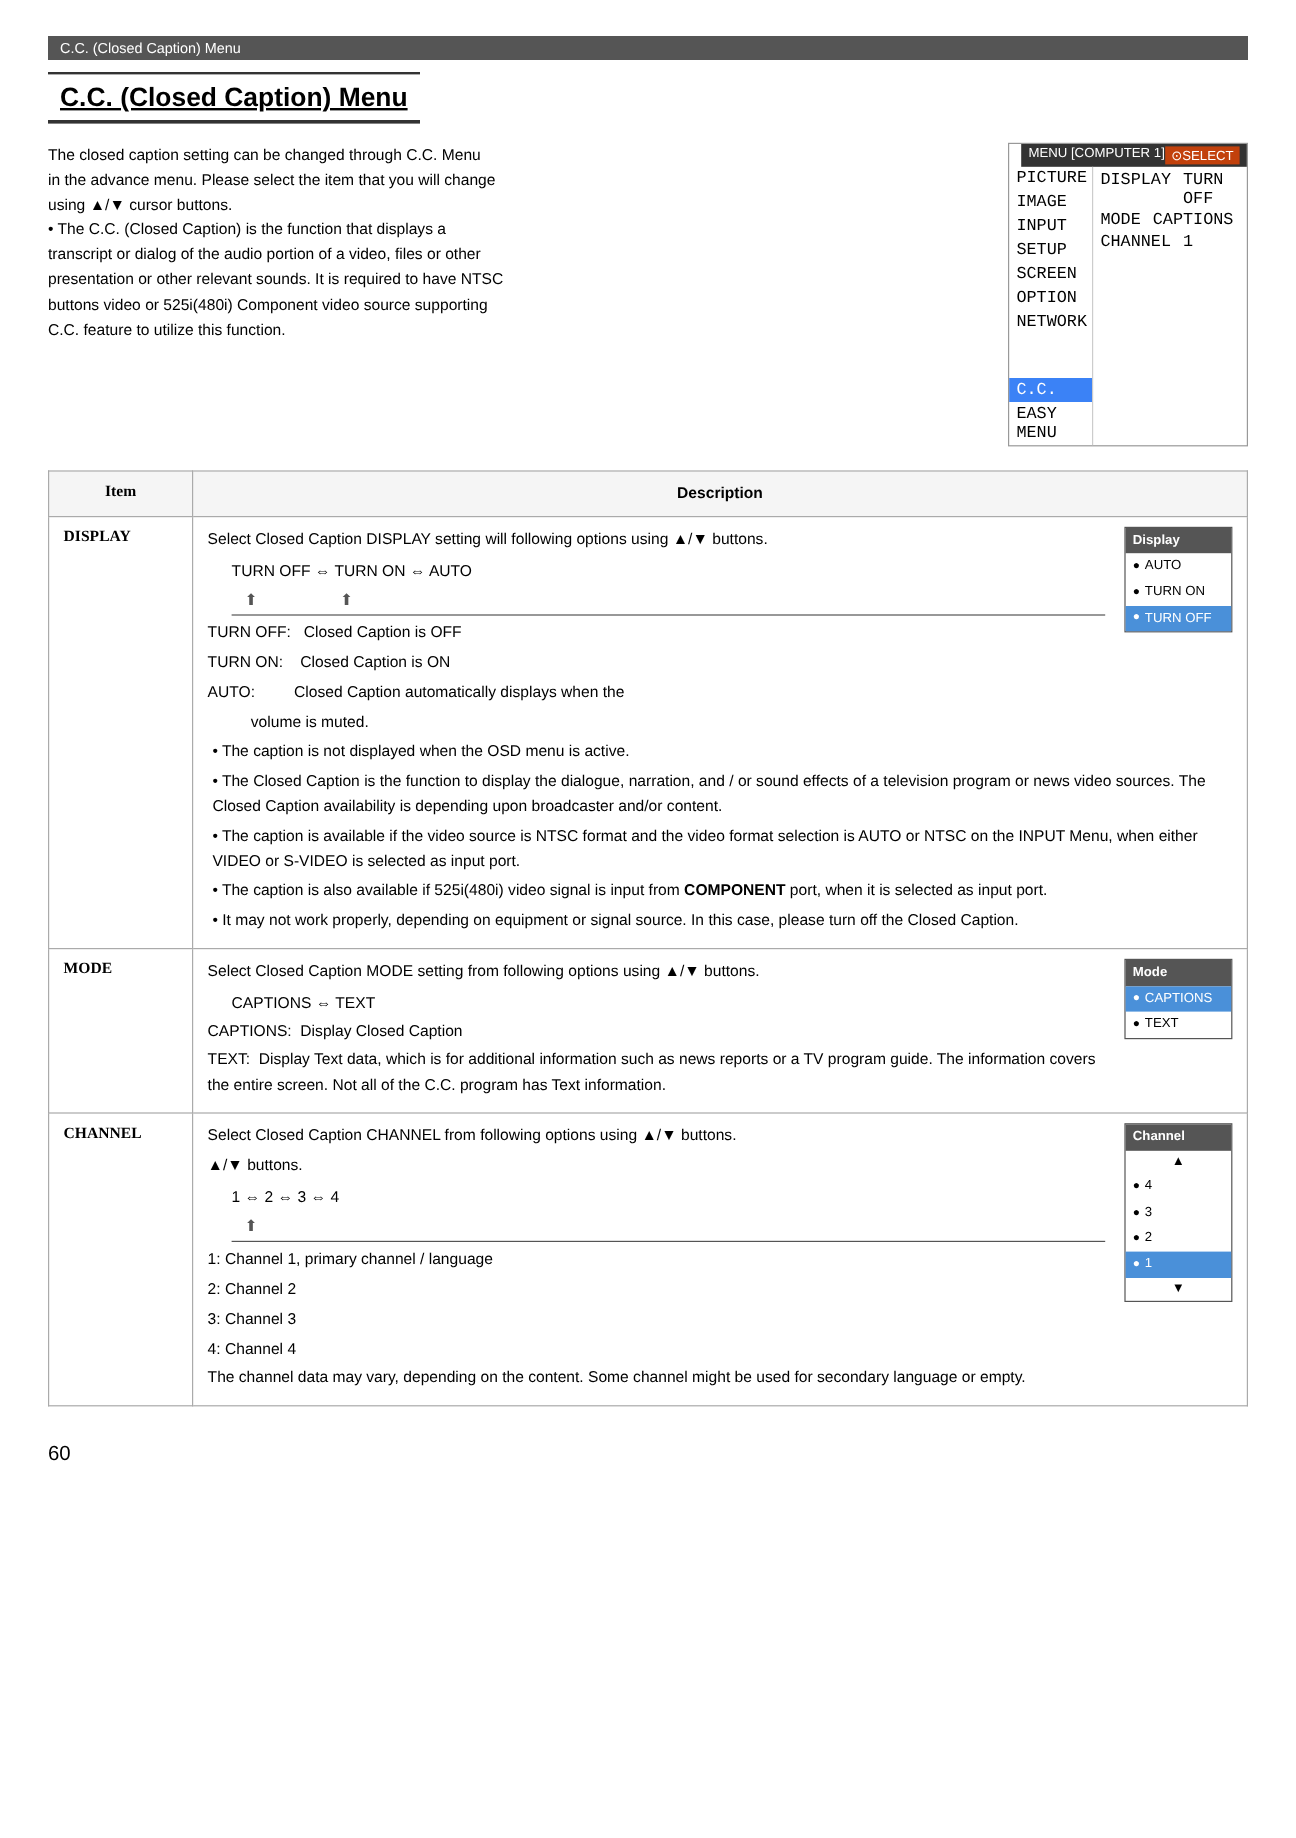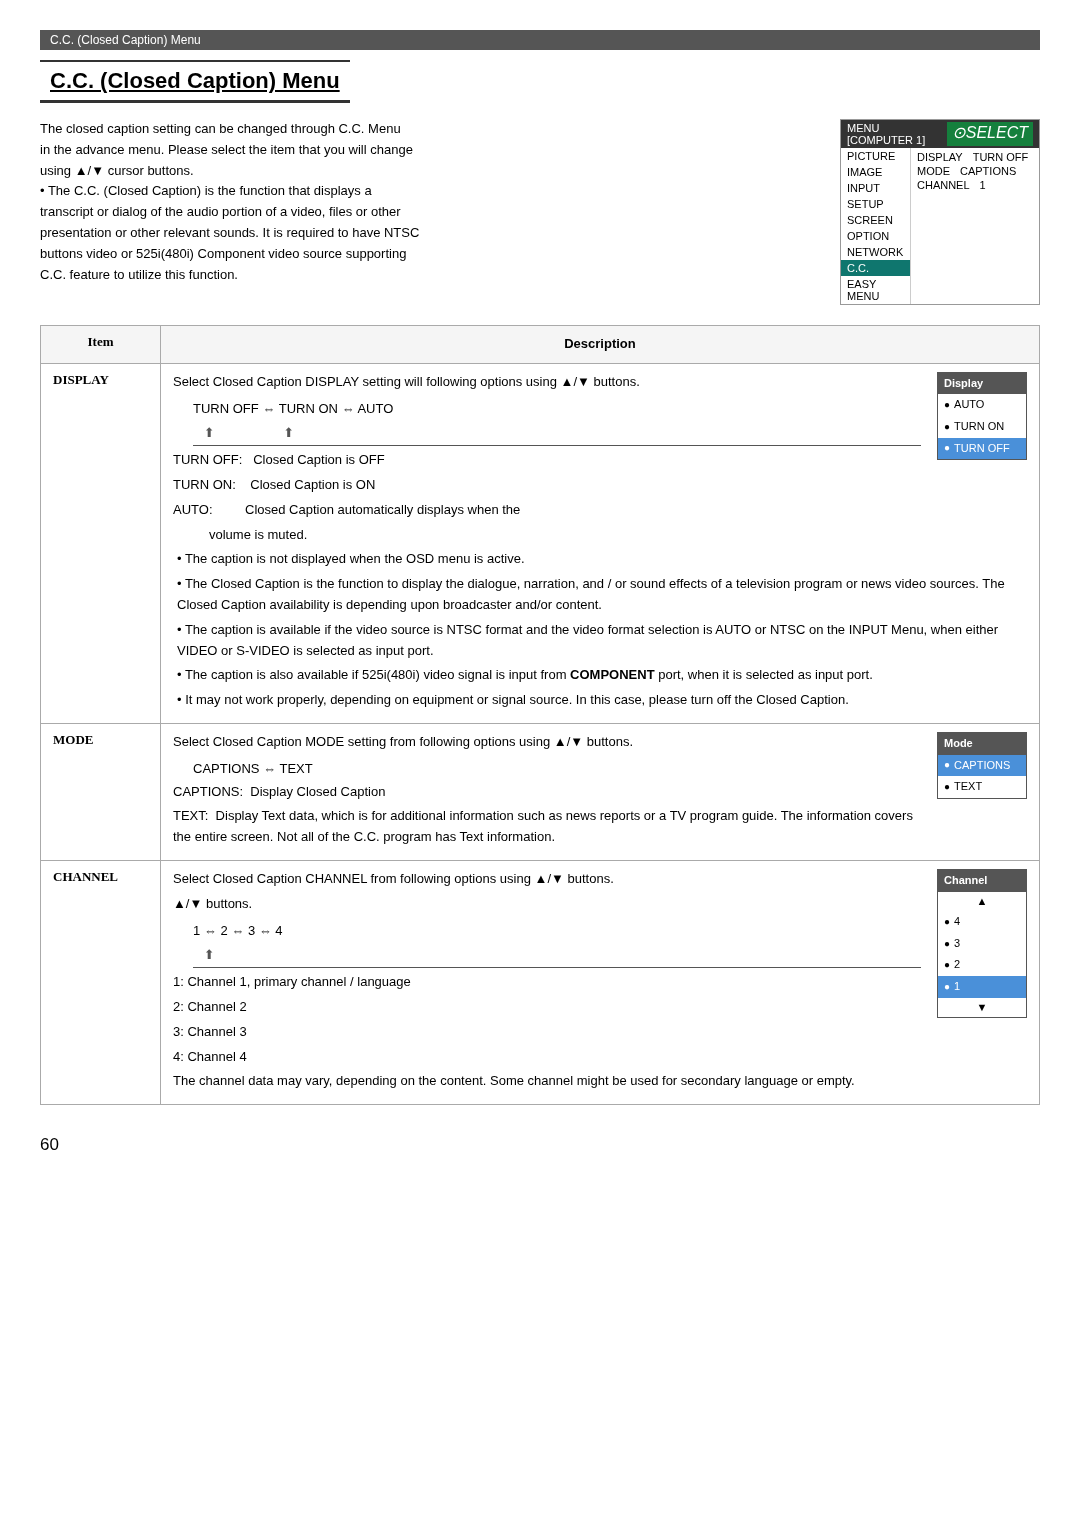--- a/index.html
+++ b/index.html
@@ -49,43 +49,45 @@
       font-size: 11px;
       flex-shrink: 0;
     }
     .menu-header {
       display: flex;
       justify-content: space-between;
       background: #333;
       color: #fff;
       padding: 2px 6px;
       font-size: 11px;
+      margin-left: 10px;
     }
     .menu-header .select-btn {
-      background: #15803d;
+      background: #c2410c;
       color: #fff;
       padding: 1px 5px;
-      font-size: 16px;
-      font-style: italic;
+      font-size: 11px;
     }
     .menu-body {
       display: flex;
-      font-size: 11px;
+      font-size: 14px;
+      font-family: Liberation Mono, monospace;
     }
     .menu-left {
       width: 70px;
       border-right: 1px solid #ccc;
     }
     .menu-left-item {
       padding: 2px 6px;
       cursor: default;
     }
     .menu-left-item.active {
-      background: #0f766e;
-      color: #fff;
+      background: #3b82f6;
+      color: #fff;
+      margin-top: 36px;
     }
     .menu-right {
       flex: 1;
       padding: 2px 6px;
     }
     .menu-right-row {
       display: flex;
       gap: 10px;
       padding: 1px 0;
     }

